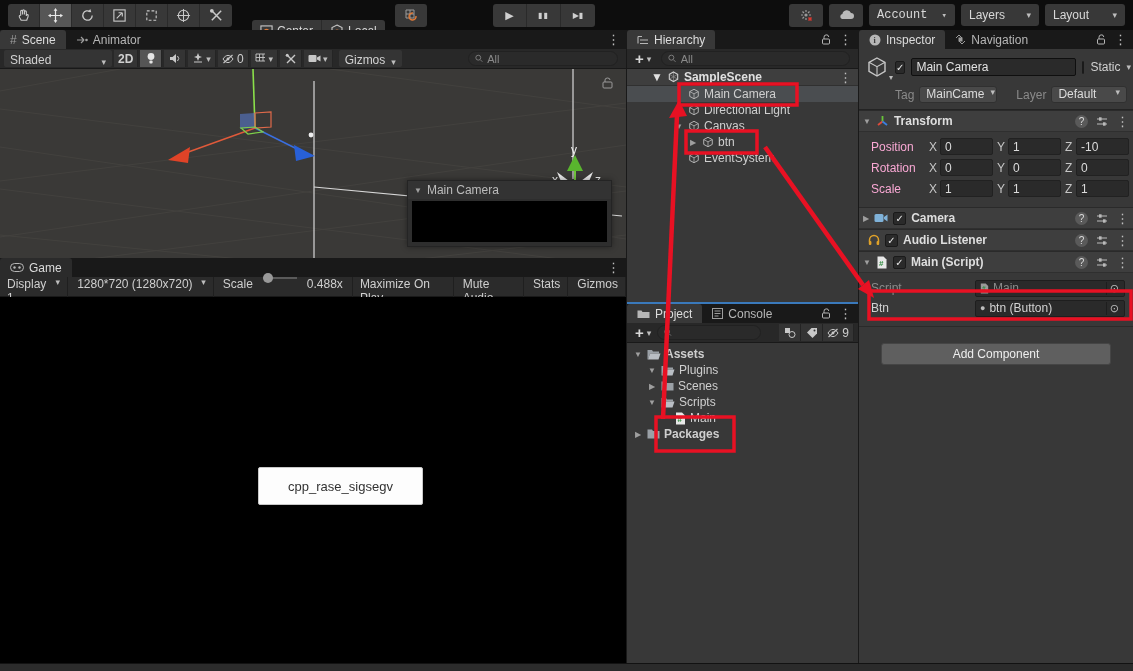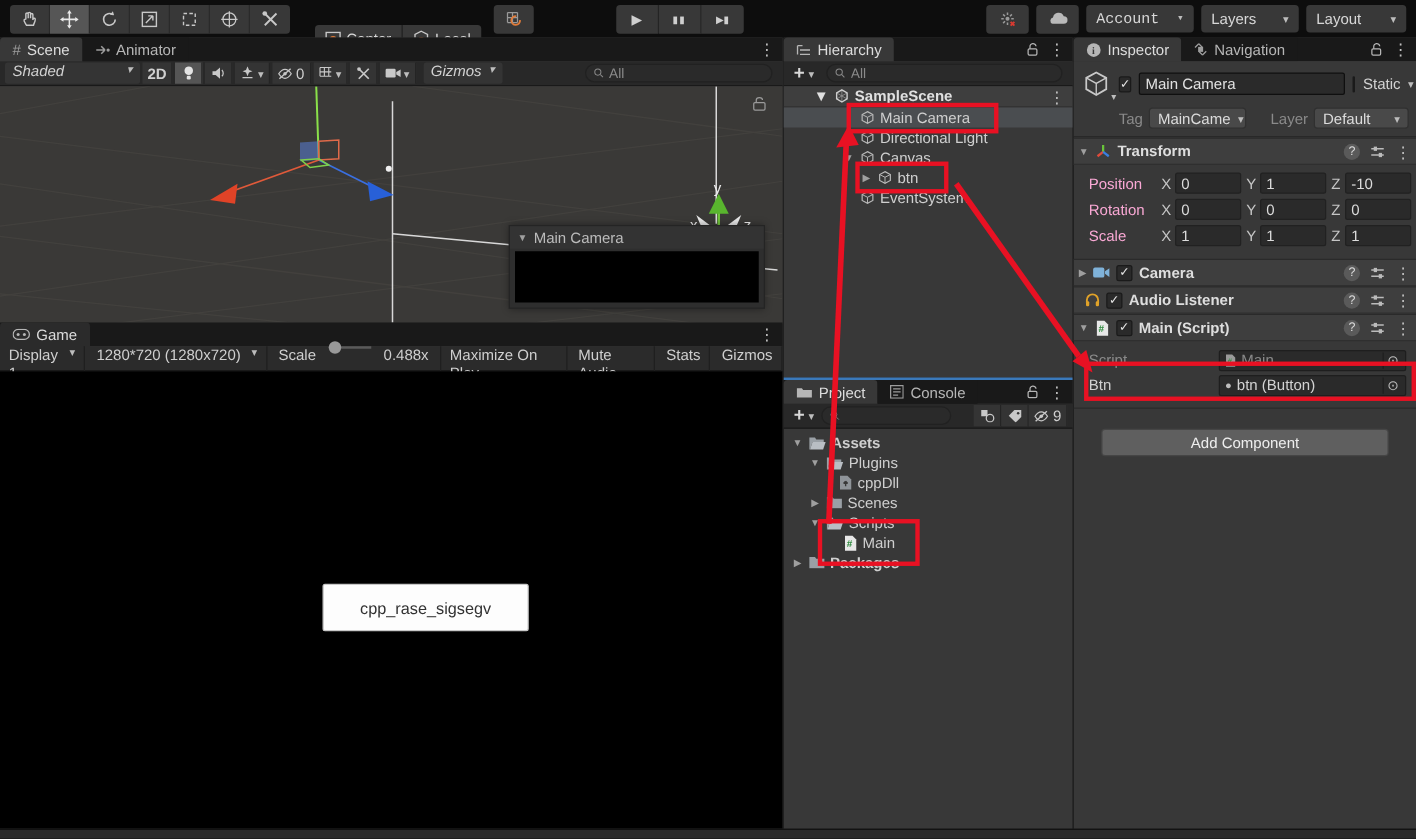--- a/index.html
+++ b/index.html
@@ -28,21 +28,21 @@
   .panel{ position:absolute; background:#383838; }
   .tabstrip{ height:19px; background:#191919; display:flex; align-items:stretch; }
   .tab{ display:flex; align-items:center; gap:5px; padding:0 10px; color:#b6b6b6; background:#191919; cursor:pointer;}
   .tab.active{ background:#383838; color:#dcdcdc; border-radius:3px 3px 0 0;}
   .strip-right{ margin-left:auto; display:flex; align-items:center; gap:8px; padding-right:6px; color:#bdbdbd;}
   .menu-dots{ font-size:13px; color:#c0c0c0; cursor:pointer; line-height:1;}
   .ptool{ height:20px; background:#282828; border-bottom:1px solid #191919; display:flex; align-items:center; padding:0 4px; gap:2px;}
   .mini{ height:17px; min-width:22px; padding:0 4px; background:#343434; display:flex; align-items:center; justify-content:center;
     gap:2px; color:#cfcfcf; border-right:1px solid #242424; cursor:pointer;}
   .mini.on{ background:#555; }
-  .drop{ height:17px; background:#343434; border-radius:2px; display:flex; align-items:flex-start; gap:6px; padding:0 6px; cursor:pointer;font-style:italic;}
+  .drop{ height:17px; background:#343434; border-radius:2px; display:flex; align-items:flex-end; gap:6px; padding:0 6px; cursor:pointer;}
   .search{ height:15px; background:#2a2a2a; border:1px solid #212121; border-radius:8px; display:flex; align-items:center;
     gap:4px; padding:0 6px; }
   .search input{ background:transparent; border:none; outline:none; color:#cfcfcf; width:100%;
     font-family:"Liberation Sans",sans-serif; font-size:11px;}
   .search input::placeholder{ color:#8a8a8a; }
 
   
   .scene-view{ position:relative; width:100%; height:190px; background:#3a3937; overflow:hidden;}
   .persp{ position:absolute; left:547px; top:162px; color:#b9b9b9; display:flex; gap:4px; align-items:center;}
   .campreview{ position:absolute; left:407px; top:111px; width:205px; height:67px; background:#2e2e2e;
@@ -64,21 +64,21 @@
   .trow.sel{ background:#4a4d50;}
   .scene-head{ height:17px; background:#3e3e3e; display:flex; align-items:center; gap:4px; color:#e0e0e0; border-bottom:1px solid #303030;}
 
   
   .insp-body{ position:relative; }
   .gohdr{ padding:6px 6px 4px 6px; border-bottom:1px solid #232323; background:#383838;}
   .gorow1{ display:flex; align-items:center; gap:6px;}
   .namefield{ flex:1; height:18px; background:#2a2a2a; border:1px solid #0f0f0f; border-radius:2px; color:#e2e2e2;
     padding:0 4px; font-family:"Liberation Sans",sans-serif; font-size:12px; outline:none;}
   .gorow2{ display:flex; align-items:center; gap:5px; margin:7px 0 2px 30px;}
-  .ddl{ height:17px; background:#494949; border:1px solid #303030; border-radius:3px; display:flex; align-items:center;
+  .ddl{ height:17px; background:#494949; border:1px solid #303030; border-radius:3px; display:flex; 
     gap:6px; padding:0 6px; color:#dcdcdc; cursor:pointer;}
   .chk{ width:13px; height:13px; background:#2a2a2a; border:1px solid #1a1a1a; border-radius:2px; display:flex;
     align-items:center; justify-content:center; color:#e8e8e8; font-size:10px; cursor:pointer;}
   .comphdr{ height:22px; background:#3e3e3e; border-top:1px solid #2a2a2a; border-bottom:1px solid #2f2f2f;
     display:flex; align-items:center; gap:5px; padding:0 4px;}
   .comphdr .title{ font-weight:bold; color:#dedede;}
   .hdr-icons{ margin-left:auto; display:flex; align-items:center; gap:8px; color:#bbb;}
   .helpdot{ width:13px; height:13px; border-radius:50%; background:#5a5a5a; color:#ddd; font-size:10px;
     display:flex; align-items:center; justify-content:center; cursor:pointer;}
   .tr-row{ display:flex; align-items:center; height:21px; padding:0 4px 0 12px; gap:4px;}
@@ -576,28 +576,20 @@
       <div class="trow">
         <span style="width:16px;"></span>
         <span class="arr">▼</span>
         <svg width="14" height="11" viewBox="0 0 14 11">
             <path d="M0.5 1h4.5l1 1.5h6v2h-9L1 10.5H0.5z" fill="#9aa0a6"></path>
             <path d="M3 4.5h10.5L11.5 10.5H1z" fill="#b9bec4"></path>
           </svg>
         <span>Plugins</span>
       </div>
       <div class="trow">
-        <span style="width:40px;"></span>
-        <svg width="11" height="12" viewBox="0 0 11 12">
-            <path d="M1 0.5h6l3 3v8H1z" fill="#8f9499"></path>
-            <path d="M5.5 9V5M5.5 5L3.8 6.8M5.5 5l1.7 1.8" stroke="#383838" stroke-width="1.1" fill="none"></path>
-          </svg>
-        <span>cppDll</span>
-      </div>
-      <div class="trow">
         <span style="width:16px;"></span>
         <span class="arr">▶</span>
         <svg width="13" height="10" viewBox="0 0 13 10">
             <path d="M0.5 0.5h4.5l1 1.5h6.5v7.5H0.5z" fill="#9aa0a6"></path>
           </svg>
         <span>Scenes</span>
       </div>
       <div class="trow">
         <span style="width:16px;"></span>
         <span class="arr">▼</span>

